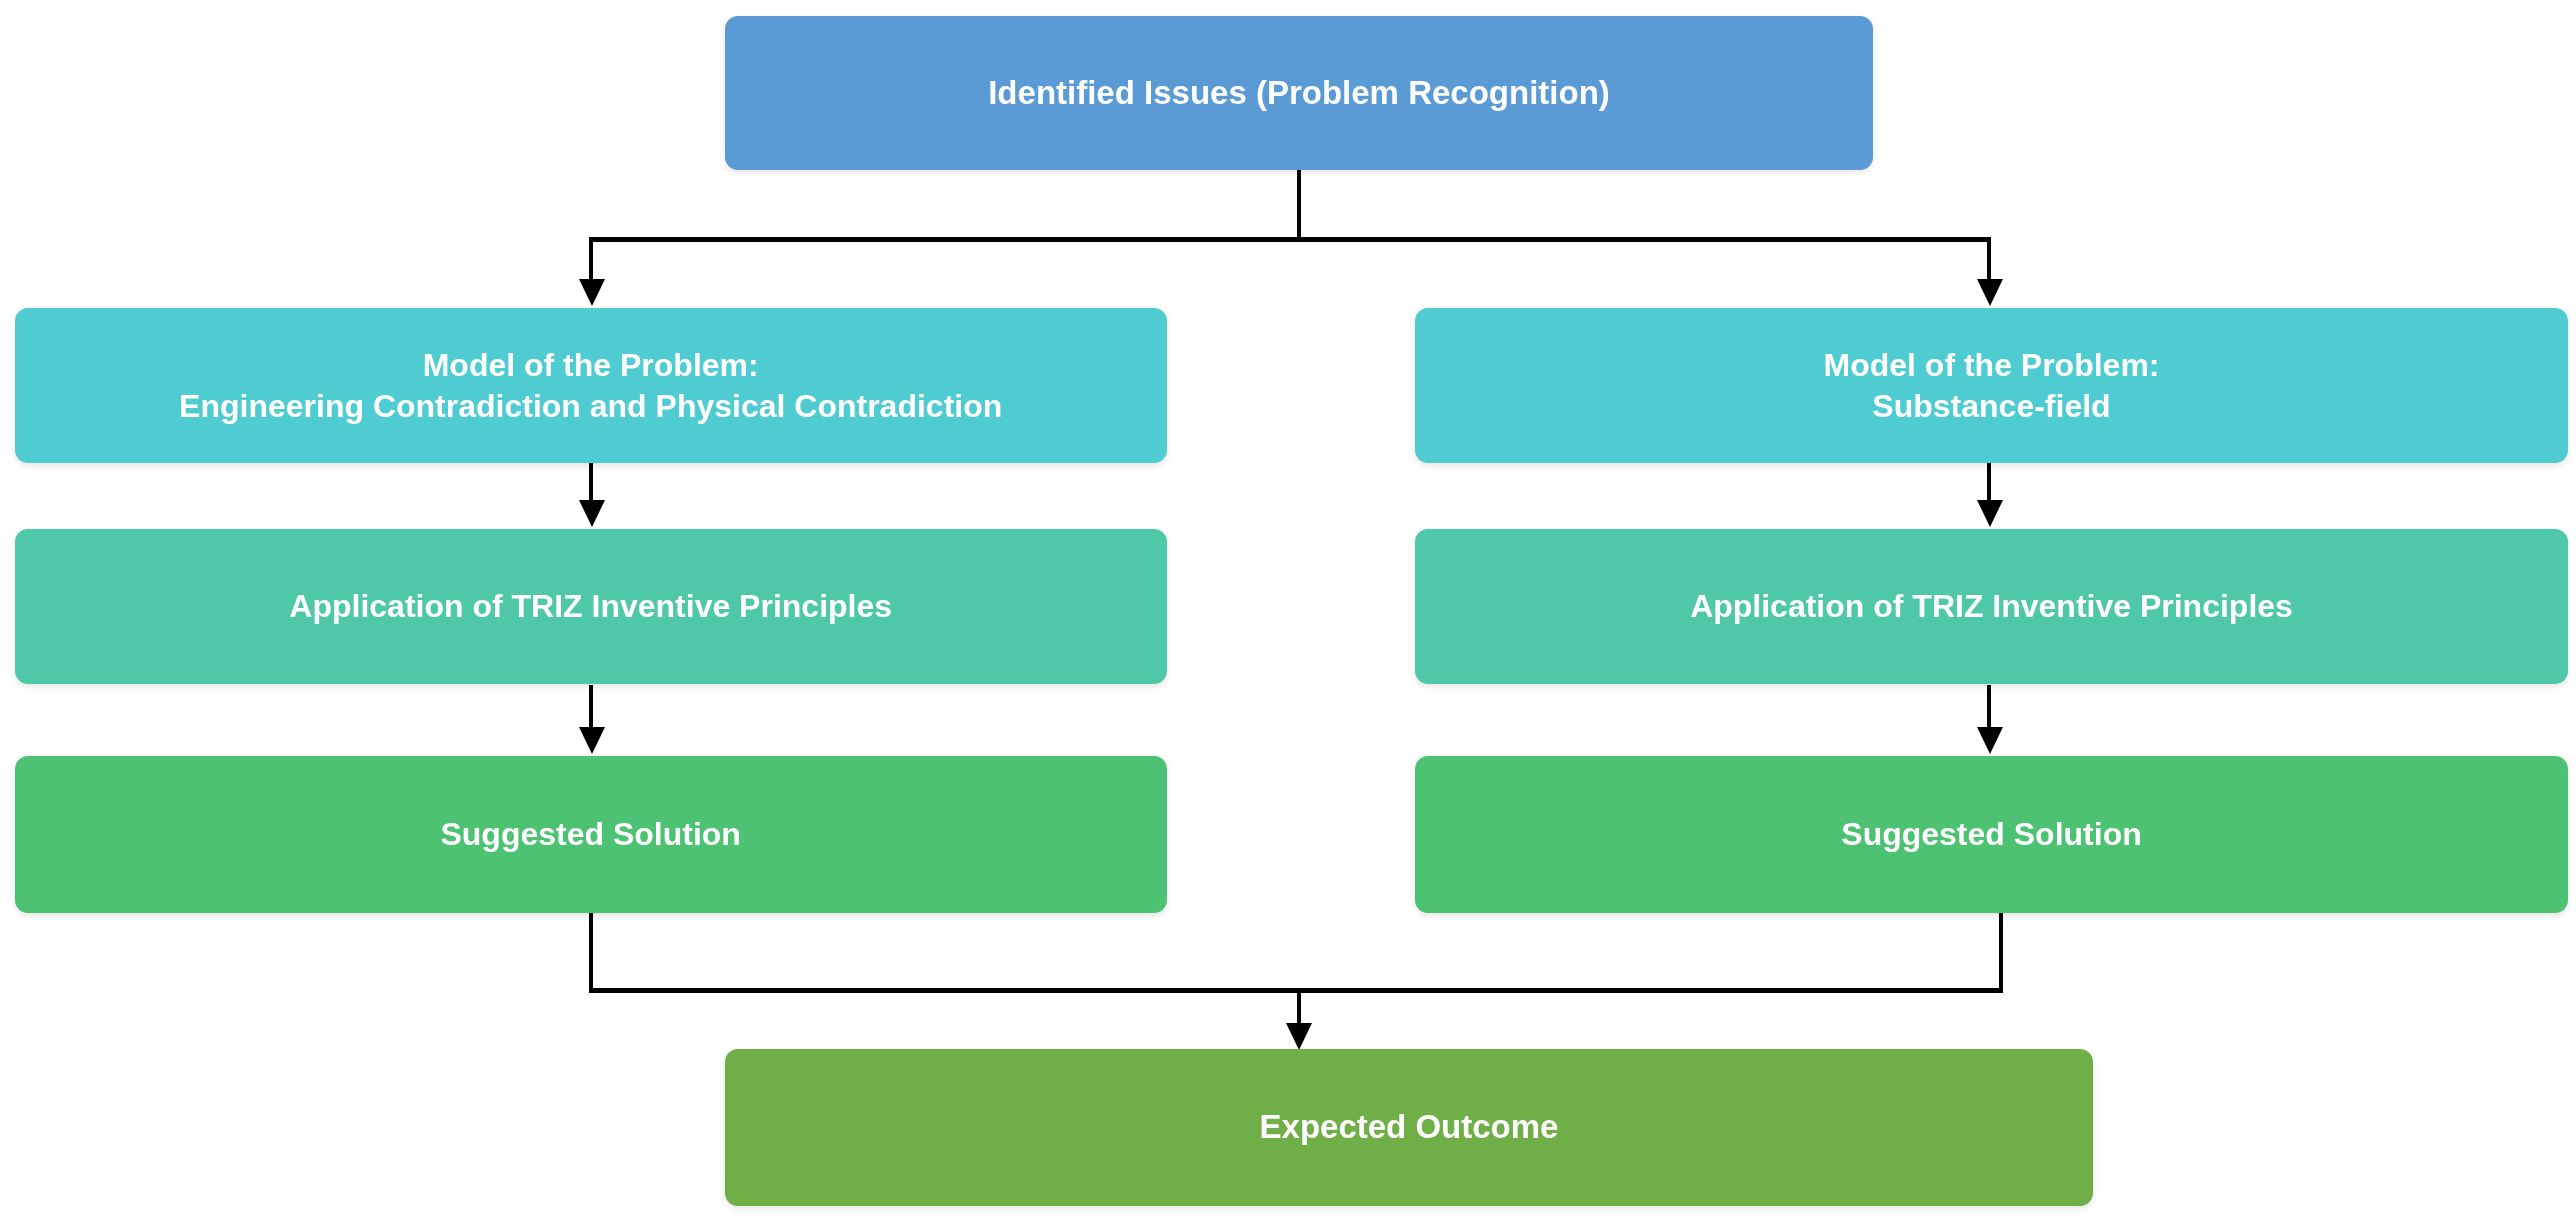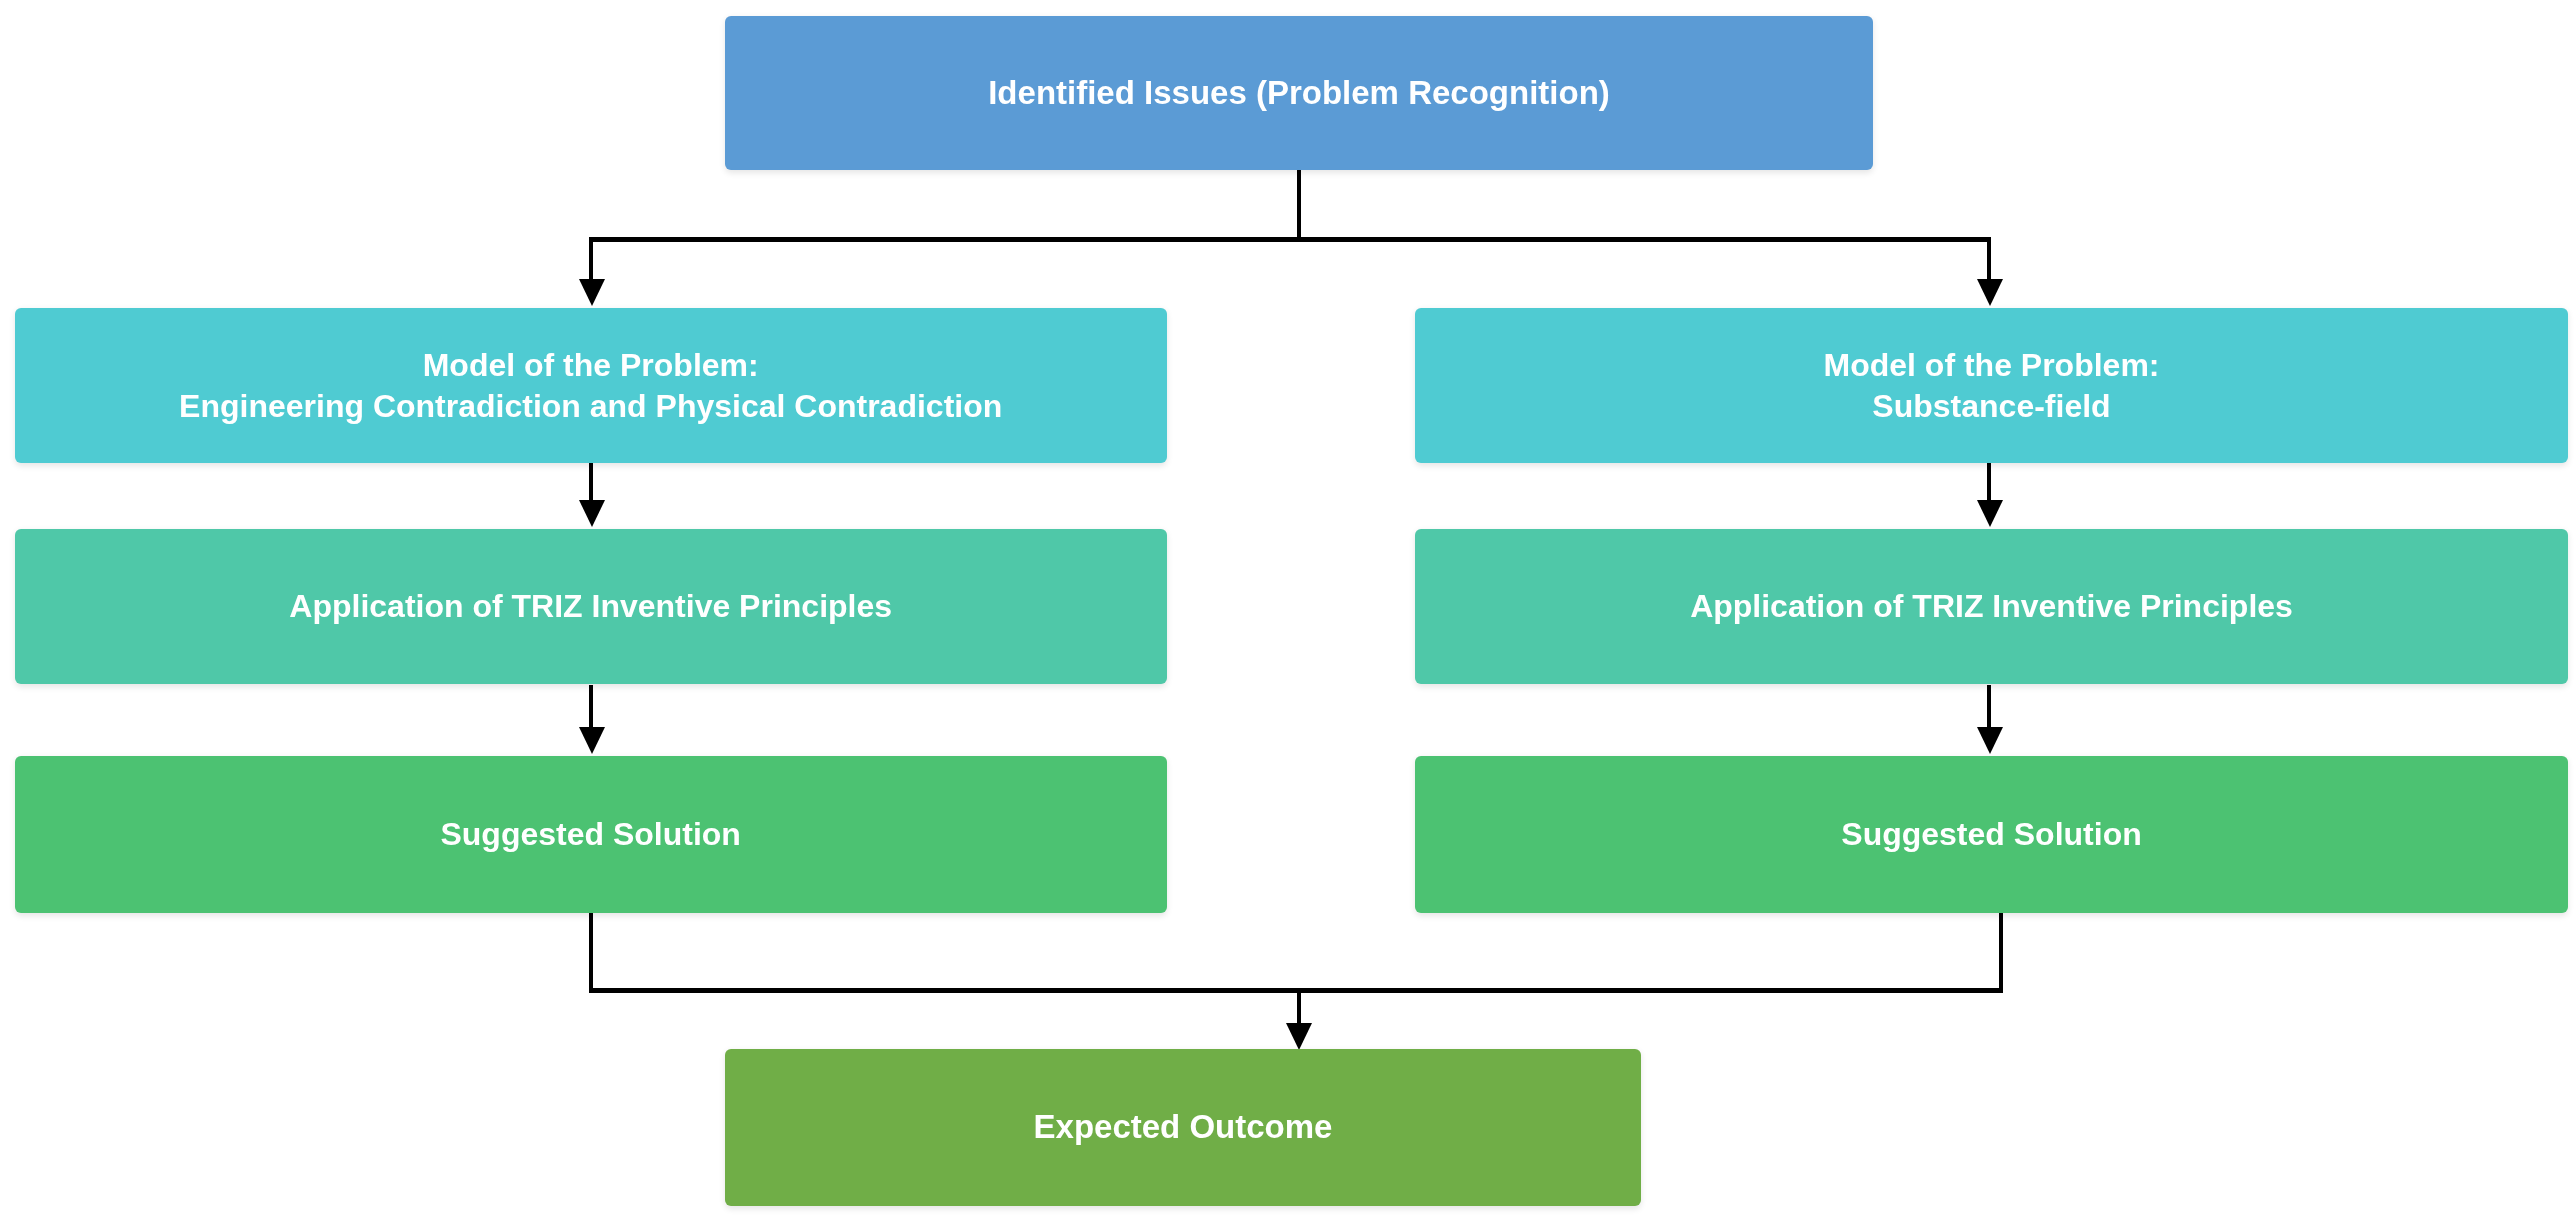--- a/index.html
+++ b/index.html
@@ -15,21 +15,21 @@
   }
   #canvas {
     position: relative;
     width: 2576px;
     height: 1222px;
     background: #ffffff;
   }
   .node {
     position: absolute;
     box-sizing: border-box;
-    border-radius: 6px;
+    border-radius: 13px;
     display: flex;
     align-items: center;
     justify-content: center;
     text-align: center;
     color: #ffffff;
     font-weight: bold;
     line-height: 1.28;
     padding: 3.5px 16.4px;
     box-shadow: 0 2.3px 5.9px rgba(0,0,0,0.10);
     white-space: pre-line;
@@ -69,21 +69,21 @@
     font-size: 32px;
   }
   #node-solution-right {
     left: 1415px; top: 756px;
     width: 1153px; height: 157px;
     font-size: 32px;
   }
   
   #node-expected-outcome {
     left: 725px; top: 1049px;
-    width: 916px; height: 157px;
+    width: 1368px; height: 157px;
     font-size: 33px;
   }
   
   .conn {
     position: absolute;
     background: #000000;
   }
   .conn-v { width: 4.1px; }
   .conn-h { height: 5.3px; }
   .arrowhead {

